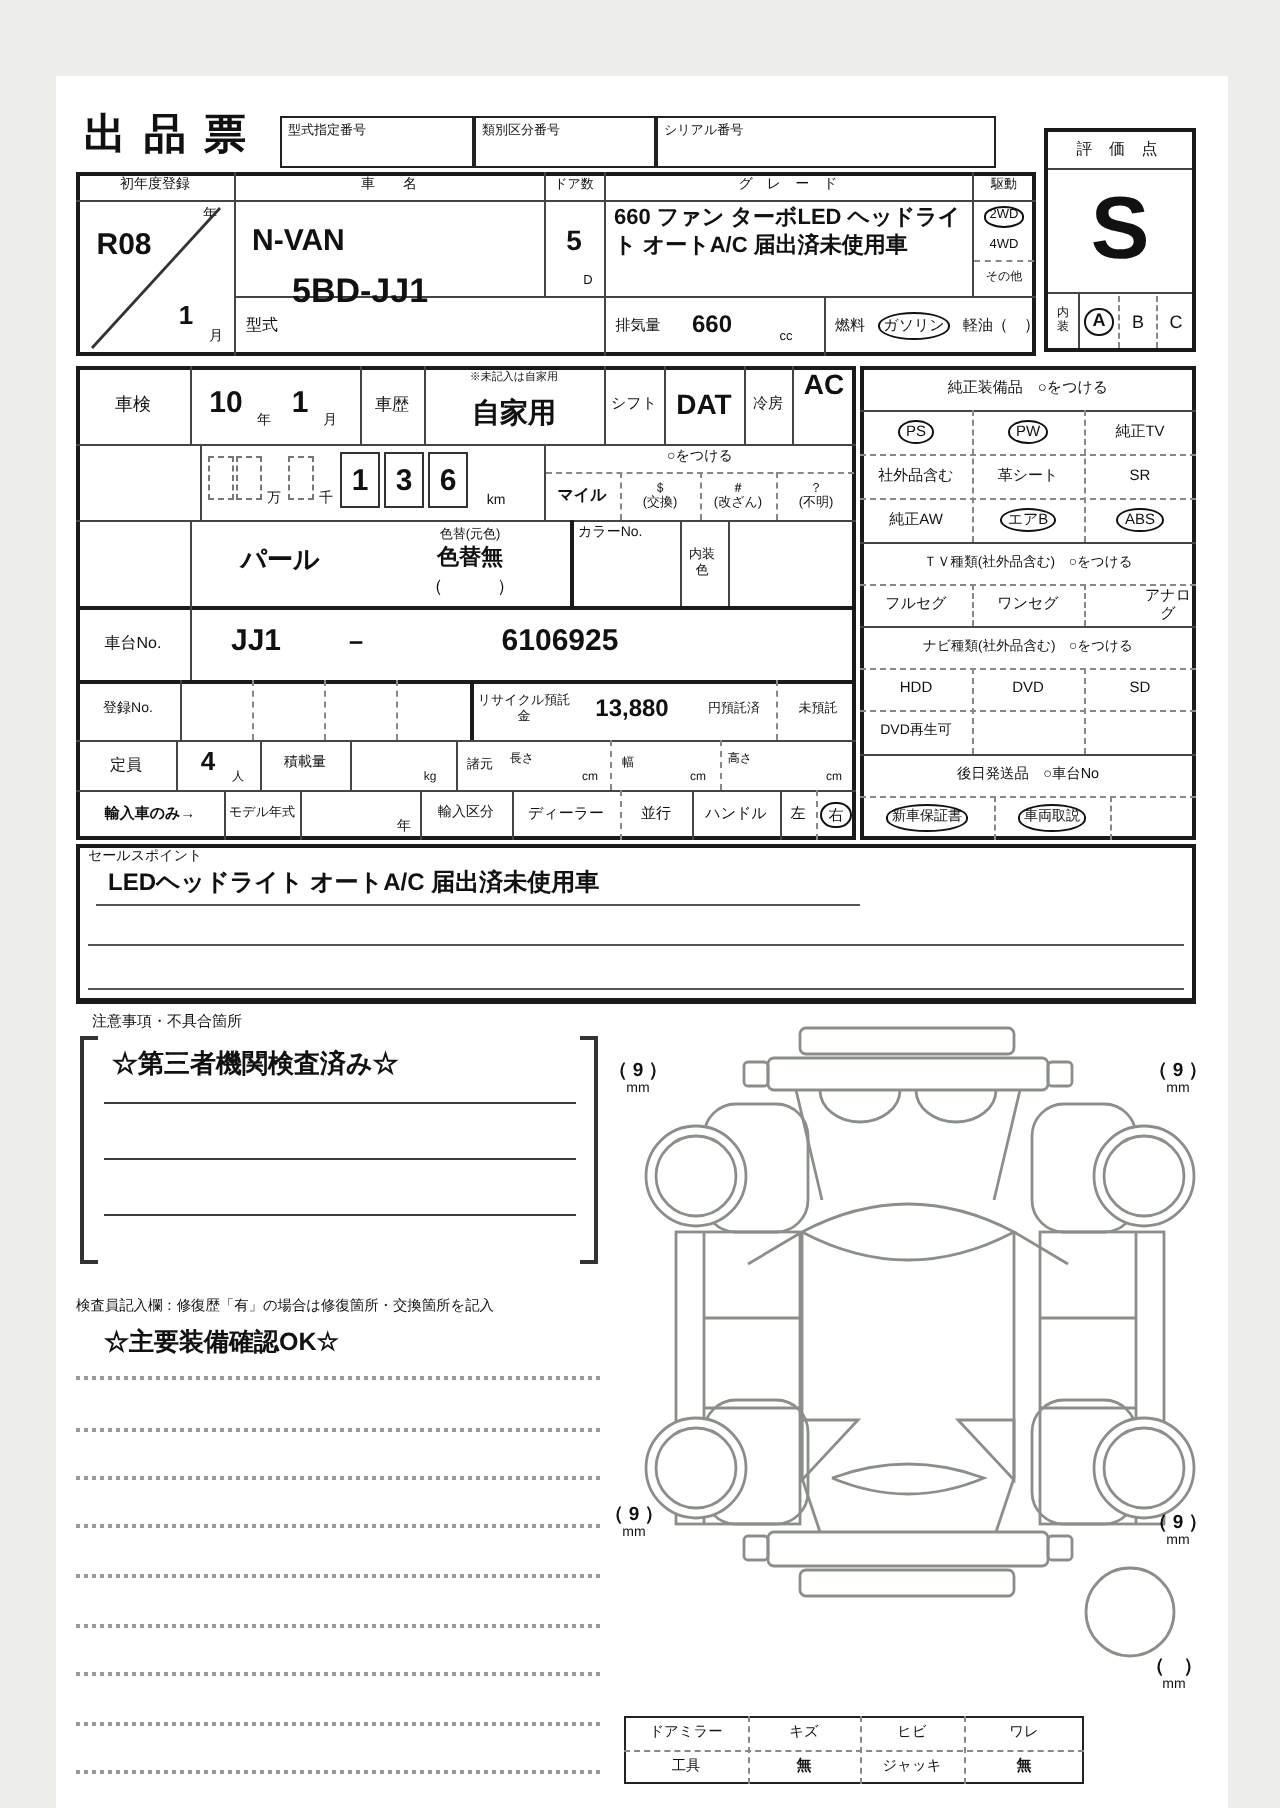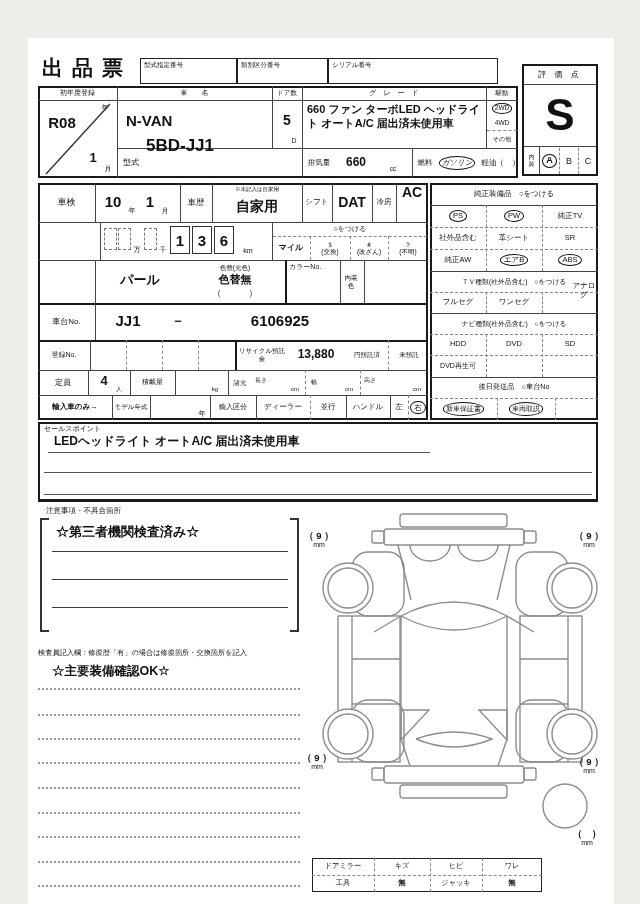--- a/index.html
+++ b/index.html
@@ -91,21 +91,21 @@
 <div class="hld" style="left:487px;top:130px;width:30px;position:absolute;"></div>
 <div class="cell" style="left:486px;top:132px;width:32px;height:14px;font-size:6px;">その他</div>
 
 <div class="cell" style="left:119px;top:156px;width:24px;height:14px;font-size:8px;">型式</div>
 <div class="cell b tl" style="left:146px;top:136px;width:100px;height:20px;font-size:17px;">5BD-JJ1</div>
 <div class="cell" style="left:304px;top:156px;width:30px;height:14px;font-size:7.5px;">排気量</div>
 <div class="cell b" style="left:336px;top:153px;width:40px;height:20px;font-size:12px;">660</div>
 <div class="cell" style="left:386px;top:164px;width:14px;height:10px;font-size:6.5px;">cc</div>
 <div class="cell" style="left:414px;top:156px;width:22px;height:14px;font-size:7.5px;">燃料</div>
 <div class="cell" style="left:436px;top:153px;width:42px;height:20px;font-size:7.5px;">
-  <span class="circ" style="padding:1px 2px;font-style:italic;">ガソリン</span>
+  <span class="circ" style="padding:1px 2px;">ガソリン</span>
 </div>
 <div class="cell" style="left:478px;top:156px;width:22px;height:14px;font-size:7.5px;">軽油</div>
 <div class="cell" style="left:498px;top:156px;width:20px;height:14px;font-size:8px;">（　）</div>
 
 <div class="box" style="left:38px;top:183px;width:390px;height:237px;"></div>
 <div class="hl" style="left:38px;top:222px;width:390px;"></div>
 <div class="hl" style="left:38px;top:260px;width:390px;"></div>
 <div class="hl hl2" style="left:38px;top:303px;width:390px;"></div>
 <div class="hl hl2" style="left:38px;top:340px;width:390px;"></div>
 <div class="hl" style="left:38px;top:370px;width:390px;"></div>
@@ -253,21 +253,21 @@
 <div class="cell" style="left:542px;top:249px;width:56px;height:22px;font-size:7.5px;">
       <span class="circ">ABS</span>
     </div>
 <div class="hl" style="left:430px;top:271px;width:168px;"></div>
 <div class="cell" style="left:430px;top:271px;width:168px;height:21px;font-size:6.8px;">ＴＶ種類(社外品含む)　○をつける</div>
 <div class="hld" style="left:430px;top:292px;width:168px;position:absolute;"></div>
 <div class="vld" style="left:486px;top:292px;height:21px;position:absolute;"></div>
 <div class="vld" style="left:542px;top:292px;height:21px;position:absolute;"></div>
 <div class="cell" style="left:430px;top:292px;width:56px;height:21px;font-size:7.5px;">フルセグ</div>
 <div class="cell" style="left:486px;top:292px;width:56px;height:21px;font-size:7.5px;">ワンセグ</div>
-<div class="cell" style="left:542px;top:280px;width:56px;height:21px;font-size:7.5px;padding-left:28px;">アナログ</div>
+<div class="cell" style="left:542px;top:292px;width:56px;height:21px;font-size:7.5px;padding-left:28px;">アナログ</div>
 <div class="hl" style="left:430px;top:313px;width:168px;"></div>
 <div class="cell" style="left:430px;top:313px;width:168px;height:21px;font-size:6.8px;">ナビ種類(社外品含む)　○をつける</div>
 <div class="hld" style="left:430px;top:334px;width:168px;position:absolute;"></div>
 <div class="vld" style="left:486px;top:334px;height:43px;position:absolute;"></div>
 <div class="vld" style="left:542px;top:334px;height:43px;position:absolute;"></div>
 <div class="cell" style="left:430px;top:334px;width:56px;height:21px;font-size:7.5px;">HDD</div>
 <div class="cell" style="left:486px;top:334px;width:56px;height:21px;font-size:7.5px;">DVD</div>
 <div class="cell" style="left:542px;top:334px;width:56px;height:21px;font-size:7.5px;">SD</div>
 <div class="hld" style="left:430px;top:355px;width:168px;position:absolute;"></div>
 <div class="cell" style="left:430px;top:355px;width:56px;height:22px;font-size:7px;">DVD再生可</div>

